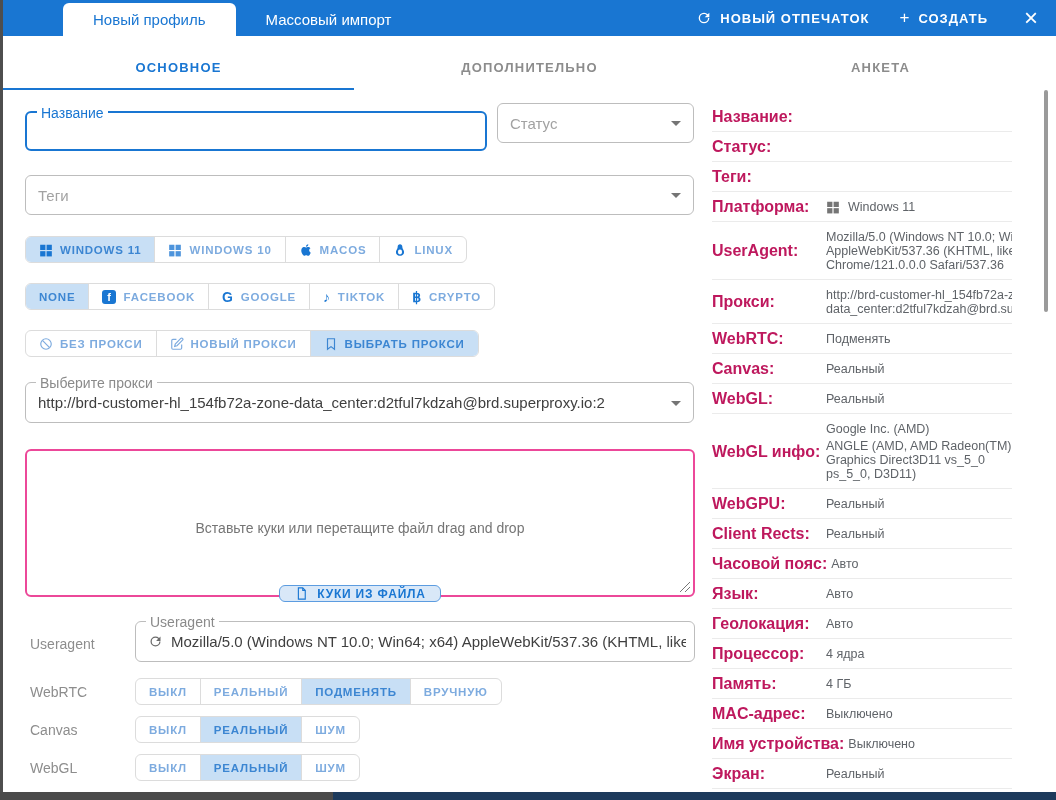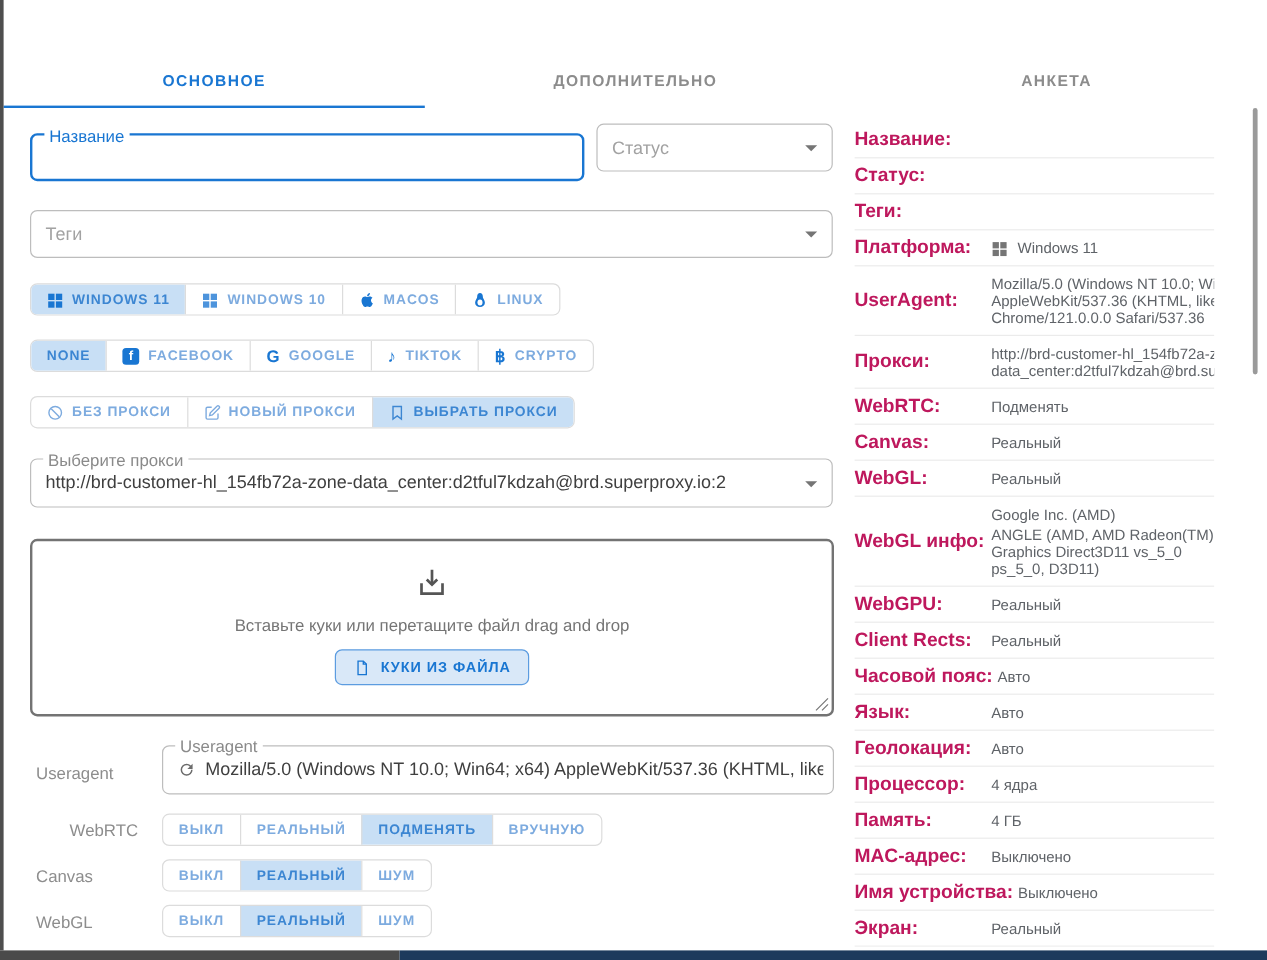--- a/index.html
+++ b/index.html
@@ -36,21 +36,21 @@
   
   .tgroup{position:absolute;display:inline-flex;border:1px solid #dcdcdc;border-radius:6px;background:#fff;height:27px;box-sizing:border-box;overflow:hidden;}
   .tbtn{display:flex;align-items:center;gap:7px;padding:0 13px;font-size:11.5px;letter-spacing:.8px;color:#7dabdf;cursor:pointer;border-left:1px solid #dcdcdc;white-space:nowrap;font-weight:bold;}
   .tbtn:first-child{border-left:none;}
   .tbtn.selected{background:#c8dff5;color:#3c86d2;}
   .tbtn svg{width:14px;height:14px;flex:0 0 auto;}
   .glyph-icon{font-size:14px;line-height:14px;color:#1976d2;font-weight:bold;}
   .fb-icon{width:14px;height:14px;background:#1976d2;border-radius:3px;color:#fff;font-size:11px;font-weight:bold;display:flex;align-items:center;justify-content:center;}
 
   
-  .dropzone{position:absolute;left:25px;top:449px;width:670px;height:148px;border:2px solid #737373;border-radius:6px;box-sizing:border-box;display:flex;flex-direction:column;align-items:center;padding-top:20px;}
+  .dropzone{position:absolute;left:25px;top:449px;width:670px;height:148px;border:2px solid #ec4899;border-radius:6px;box-sizing:border-box;display:flex;flex-direction:column;align-items:center;padding-top:20px;gap:37px;}
   .dropzone .dl{color:#555;}
   .dz-text{margin-top:12px;font-size:14px;color:#757575;}
   .dz-btn{margin-top:12px;height:30px;display:flex;align-items:center;gap:8px;padding:0 14px;border:1px solid #5c9ce0;border-radius:6px;background:#d9e8f8;color:#1976d2;font-size:12px;letter-spacing:.8px;font-weight:bold;cursor:pointer;box-sizing:border-box;}
   .rhandle{position:absolute;right:2px;bottom:2px;width:12px;height:12px;cursor:nwse-resize;}
 
   .row-label{position:absolute;font-size:14px;color:#8d8d8d;white-space:nowrap;}
 
   
   .summary{position:absolute;left:712px;top:102px;width:300px;overflow:hidden;}
   .srow{display:flex;align-items:center;padding:8px 0 7px 0;border-bottom:1px solid #ebebeb;}
@@ -62,20 +62,37 @@
 
   .scroll-thumb{position:absolute;right:8px;top:90px;width:4px;height:222px;background:#9a9a9a;border-radius:2px;}
 
   svg{display:block;}
 </style>
 </head>
 <body>
 
 <div class="frame">
 
+  <div class="header">
+    <div class="htab active">Новый профиль</div>
+    <div class="htab">Массовый импорт</div>
+    <div class="hactions">
+      <div class="hbtn">
+        <svg viewBox="0 0 24 24" fill="#fff">
+            <path d="M17.65 6.35A7.95 7.95 0 0 0 12 4a8 8 0 1 0 8 8h-2a6 6 0 1 1-6-6c1.66 0 3.14.69 4.22 1.78L13 11h7V4l-2.35 2.35z"></path>
+          </svg>
+        <span>НОВЫЙ ОТПЕЧАТОК</span>
+      </div>
+      <div class="hbtn">
+        <span style="font-size:17px;font-weight:normal;">+</span>
+        <span>СОЗДАТЬ</span>
+      </div>
+      <div class="hclose"><span>×</span></div>
+    </div>
+  </div>
 
   <div class="subtabs">
     <div class="subtab active">ОСНОВНОЕ</div>
     <div class="subtab">ДОПОЛНИТЕЛЬНО</div>
     <div class="subtab">АНКЕТА</div>
   </div>
 
   <div class="field focused" style="left:25px;top:111px;width:462px;height:40px;">
     <span class="flabel">Название</span>
     <div class="fvalue"></div>
@@ -199,21 +216,21 @@
   <div class="field" style="left:135px;top:621px;width:560px;height:41px;">
     <span class="flabel">Useragent</span>
     <div class="fvalue" style="padding-right:8px;">
       <svg viewBox="0 0 24 24" fill="#6b6b6b" width="15" height="15" style="flex:0 0 auto;">
           <path d="M17.65 6.35A7.95 7.95 0 0 0 12 4a8 8 0 1 0 8 8h-2a6 6 0 1 1-6-6c1.66 0 3.14.69 4.22 1.78L13 11h7V4l-2.35 2.35z"></path>
         </svg>
       <span style="overflow:hidden;white-space:nowrap;">Mozilla/5.0 (Windows NT 10.0; Win64; x64) AppleWebKit/537.36 (KHTML, like Gecko) Chrome/121.0.0.0 Safari/537.36</span>
     </div>
   </div>
 
-  <div class="row-label" style="left:30px;top:684px;margin-left:28px;">WebRTC</div>
+  <div class="row-label" style="left:30px;top:684px;">WebRTC</div>
   <div class="tgroup" style="left:135px;top:678px;">
     <div class="tbtn">
         <span>ВЫКЛ</span>
       </div>
     <div class="tbtn">
         <span>РЕАЛЬНЫЙ</span>
       </div>
     <div class="tbtn selected">
         <span>ПОДМЕНЯТЬ</span>
       </div>

